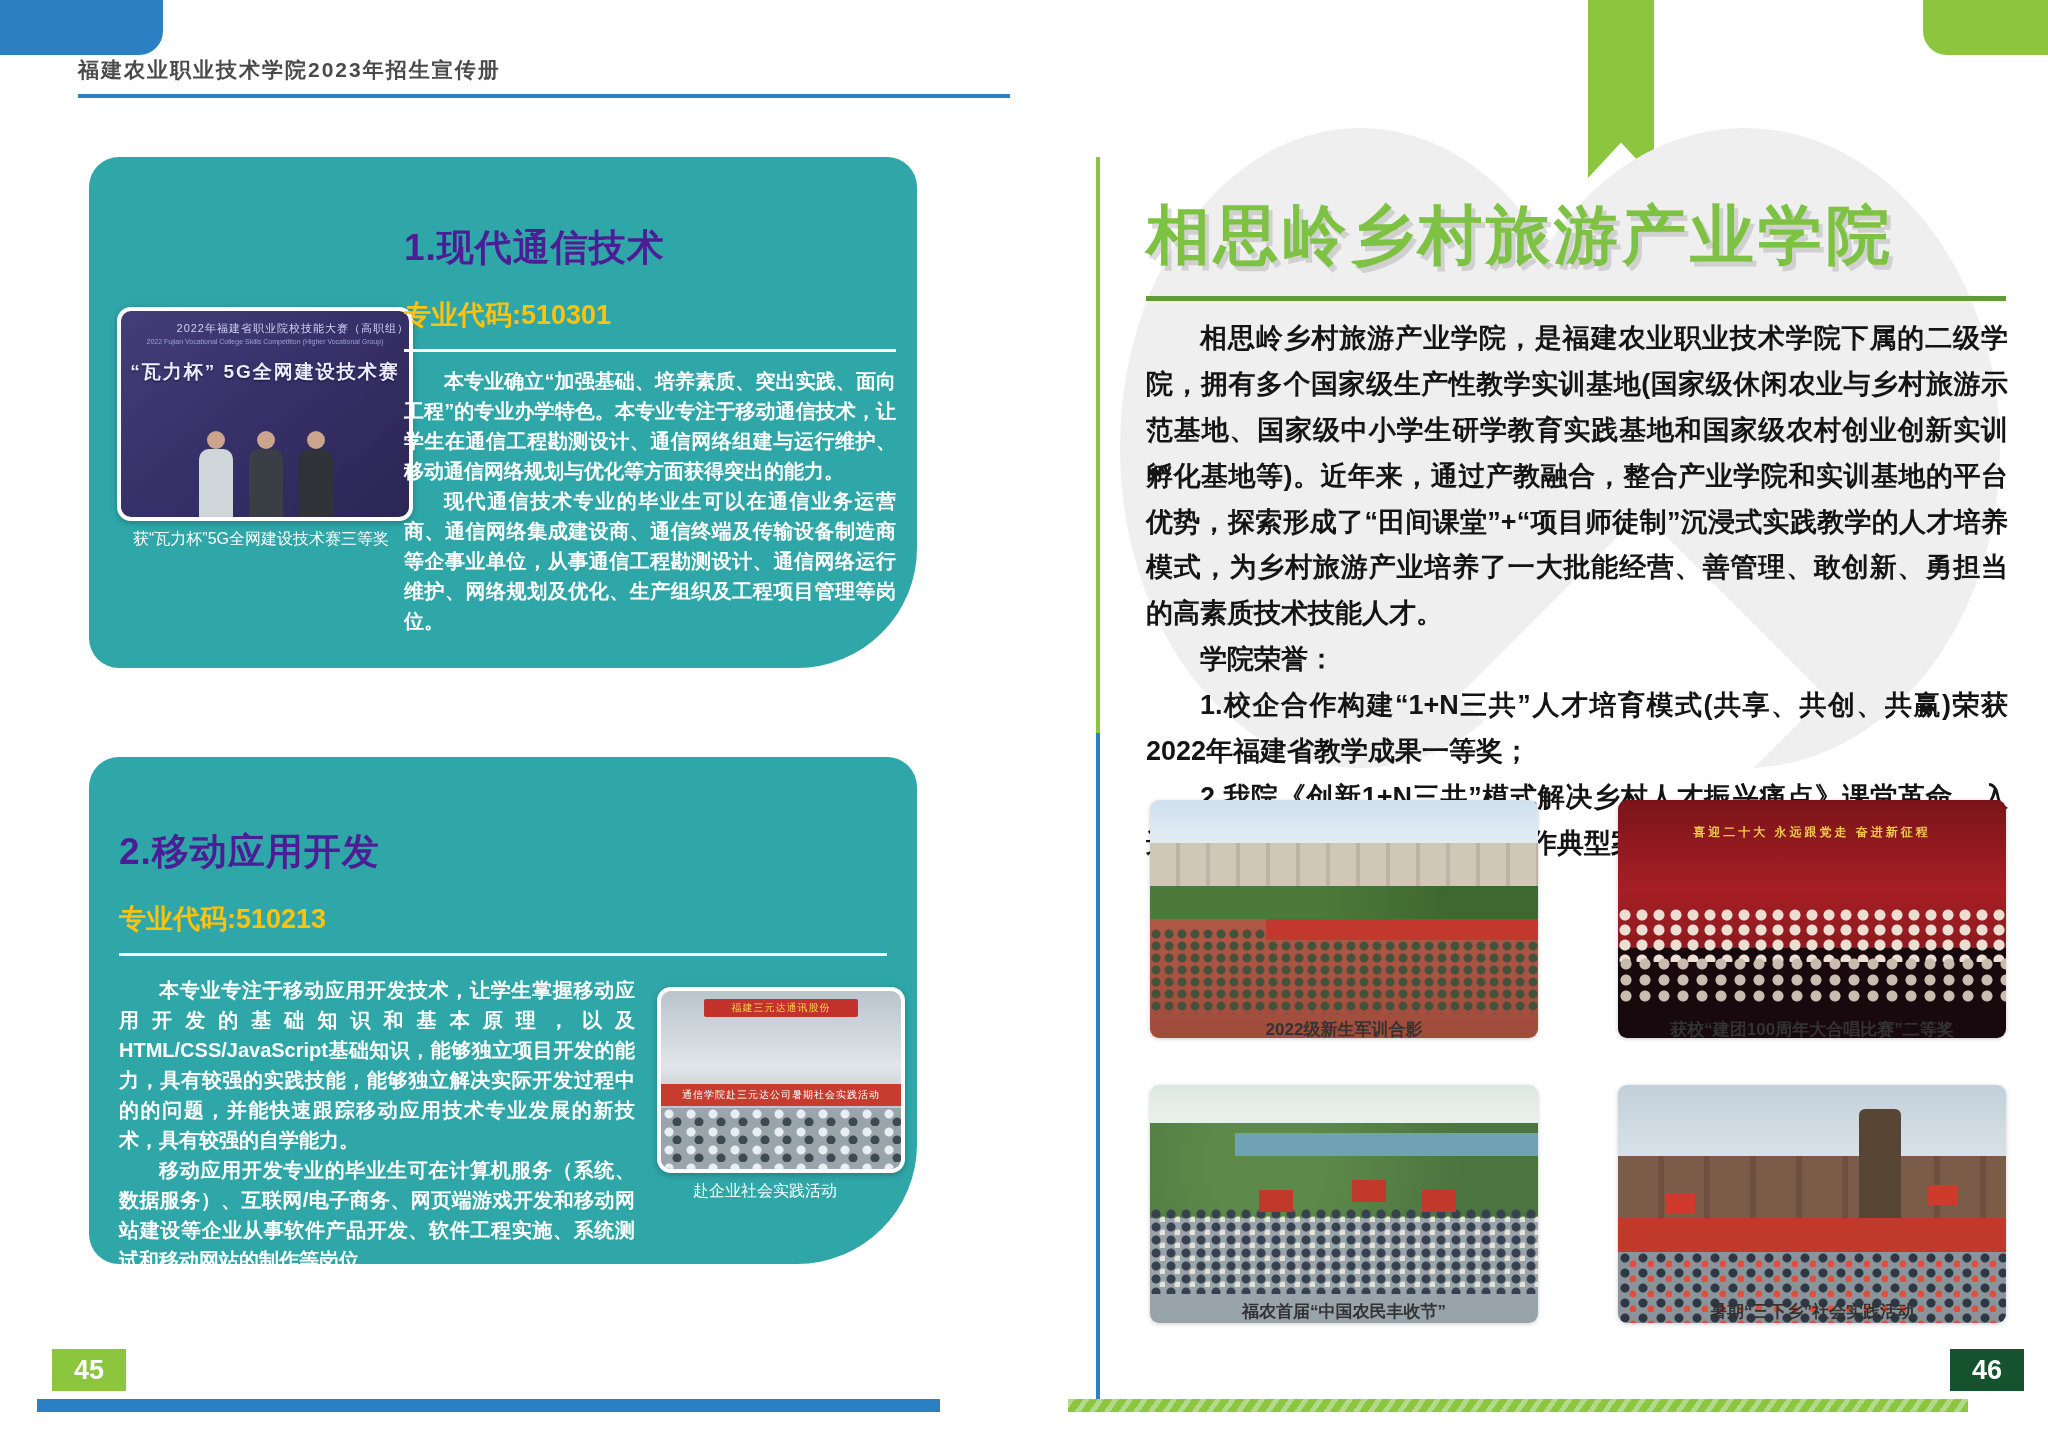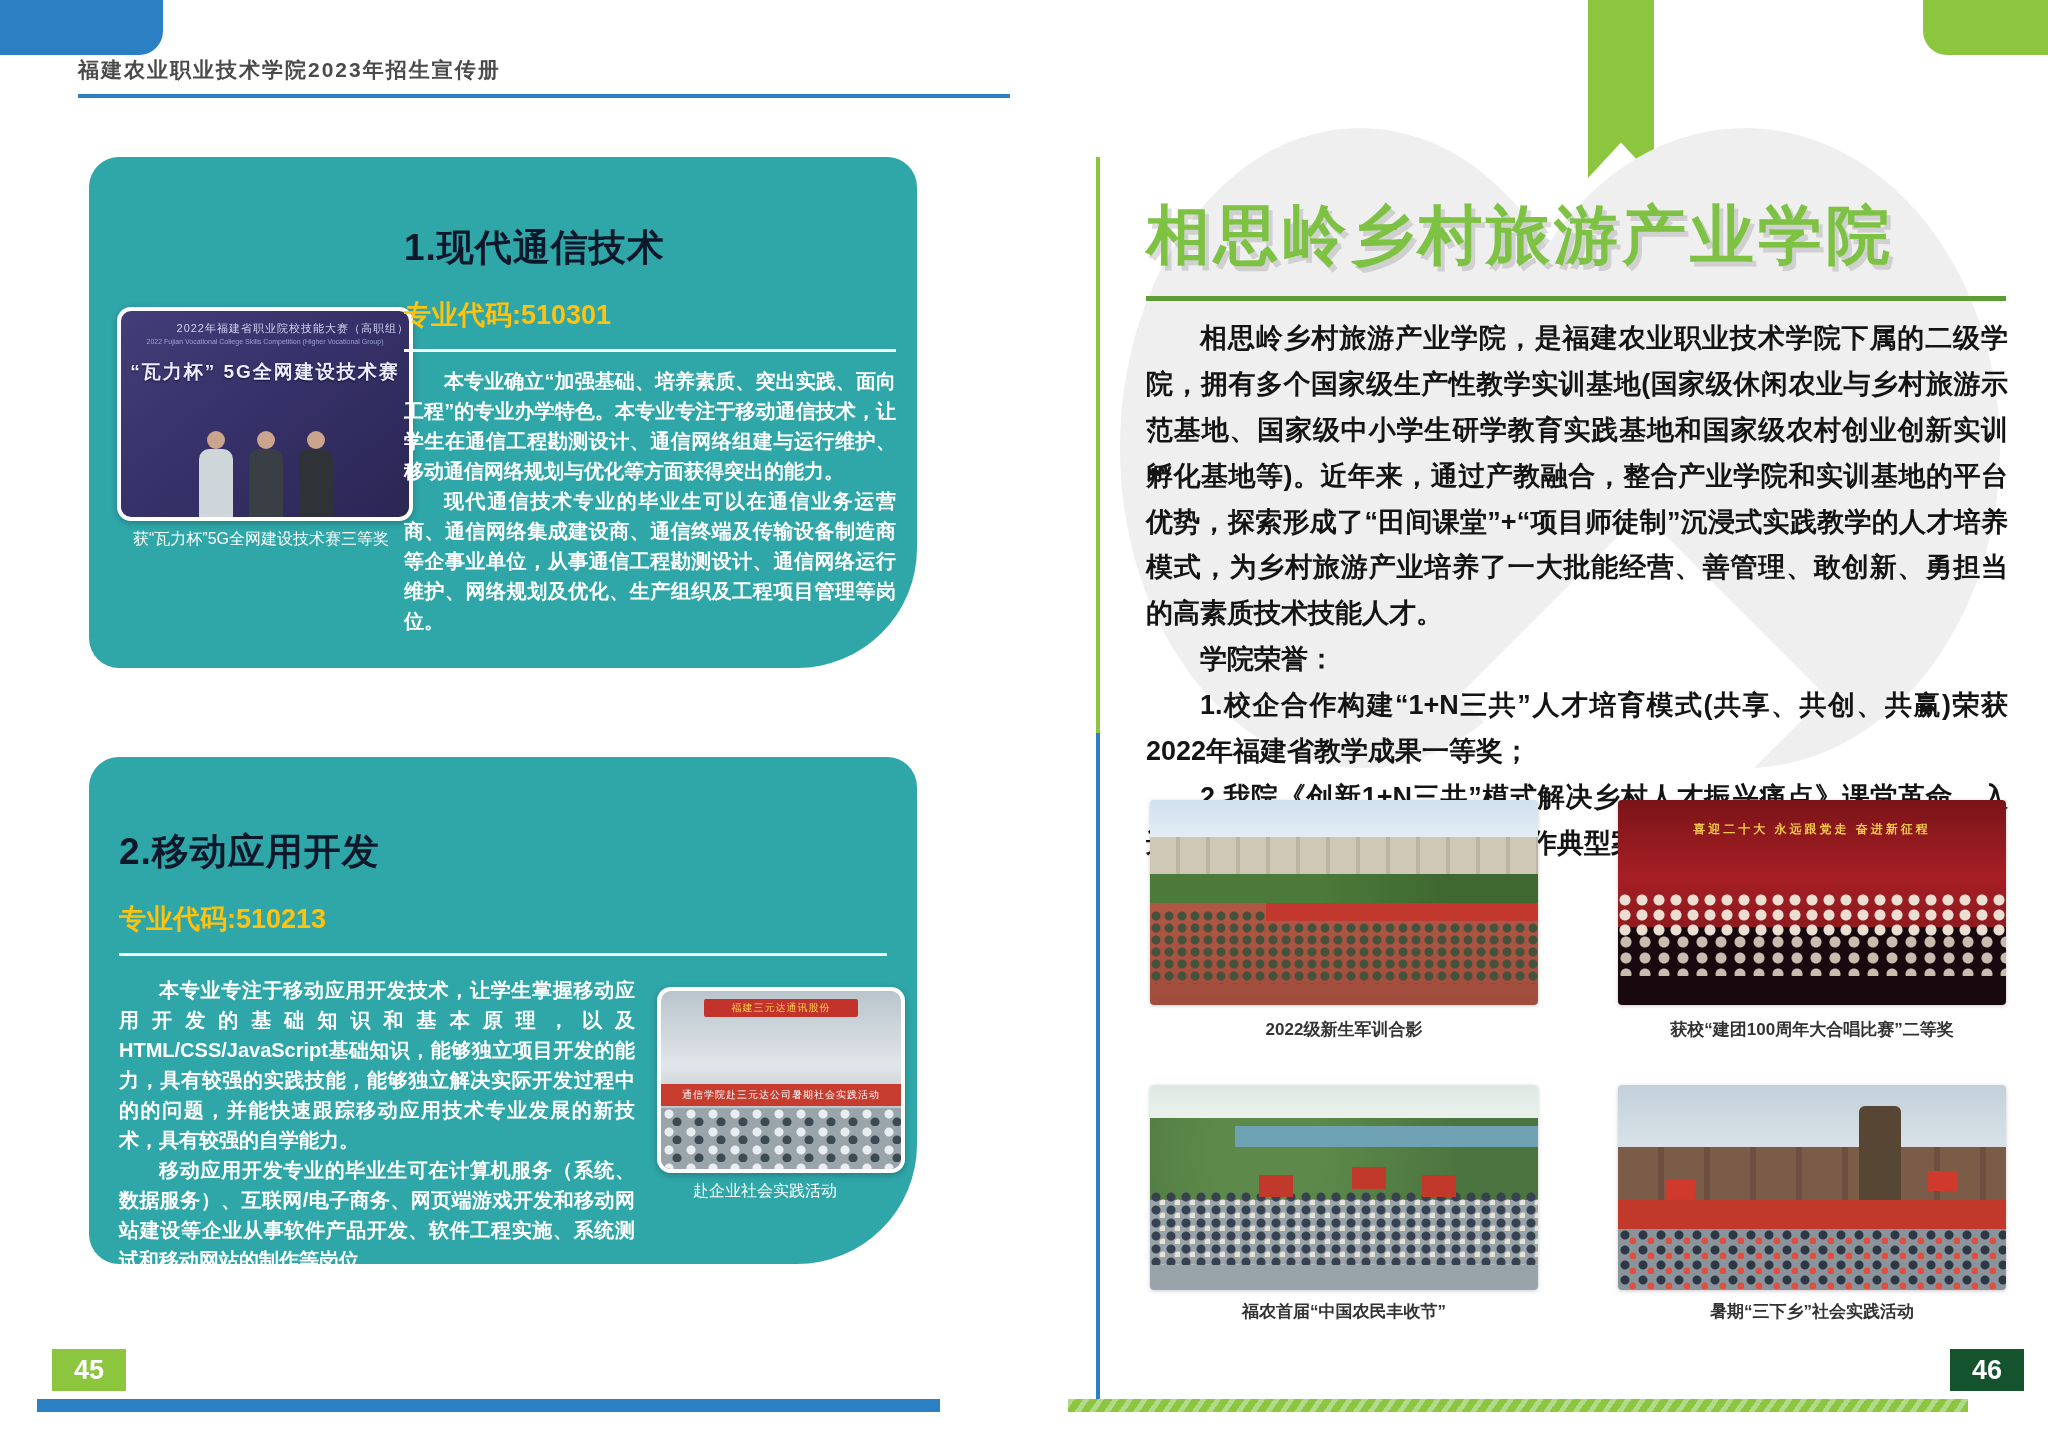--- a/index.html
+++ b/index.html
@@ -19,21 +19,21 @@
   .blob-notch{left:1512px;top:566px;width:260px;height:260px;background:#ffffff;transform:rotate(45deg);}
   .divider-green{left:1096px;top:157px;width:4px;height:576px;background:#8CC63E;}
   .divider-blue{left:1096px;top:733px;width:4px;height:676px;background:#2B7FC3;}
   
   .booklet-title{left:78px;top:56px;font-size:21px;font-weight:700;color:#4a4a4a;letter-spacing:2px;}
   .header-rule{left:78px;top:94px;width:932px;height:4px;background:#2B7FC3;}
   
   .card{background:#2FA6A8;border-radius:30px 30px 120px 30px;overflow:hidden;}
   .card1{left:89px;top:157px;width:828px;height:511px;}
   .card2{left:89px;top:757px;width:828px;height:507px;}
-  .prog-title{font-size:37px;font-weight:800;color:#0f172a;letter-spacing:1px;margin:0;}
+  .prog-title{font-size:37px;font-weight:800;color:#4c1d95;letter-spacing:1px;margin:0;}
   .prog-code{font-size:27px;font-weight:700;color:#FFC20E;margin-top:24px;}
   .white-rule{height:3px;background:#ffffff;opacity:.95;}
   .prog-body{font-size:20px;line-height:1.5;color:#ffffff;text-align:justify;}
   .prog-body p{margin:0;text-indent:2em;font-weight:bold;}
   .photo-frame{border:4px solid #ffffff;border-radius:14px;overflow:hidden;box-shadow:0 2px 6px rgba(0,0,0,.25);}
   .photo-caption-left{color:#ffffff;font-size:16px;text-align:center;}
   
   .p1-photo{left:28px;top:150px;width:288px;height:206px;background:linear-gradient(140deg,#443e78 0%,#37316a 45%,#2b2653 100%);}
   .p1-banner-cn{position:absolute;left:0;top:10px;width:100%;text-align:right;font-size:11px;color:#cdd3f5;letter-spacing:1px;}
   .p1-banner-en{position:absolute;left:0;top:27px;width:100%;text-align:center;font-size:7px;color:#9aa0d8;}
@@ -56,21 +56,21 @@
     background-color:#9aa4ab;background-image:radial-gradient(circle at 8px 6px,#e9eef2 4px,rgba(0,0,0,0) 5px),radial-gradient(circle at 16px 14px,#3e4a52 4px,rgba(0,0,0,0) 5px);background-size:22px 18px;}
   .p2-caption{left:520px;top:424px;width:312px;}
   
   .college-title{left:1146px;top:192px;width:900px;font-size:64px;font-weight:900;color:#7DC242;
     letter-spacing:4px;text-shadow:4px 5px 0 rgba(130,130,130,.28);}
   .title-rule{left:1146px;top:296px;width:860px;height:5px;background:#5f9c36;}
   .intro-block{left:1146px;top:316px;width:862px;font-size:27px;font-weight:600;color:#141414;
     line-height:1.7;text-align:justify;}
   .intro-block p{margin:0;text-indent:2em;}
   
-  .photoR{width:388px;height:205px;overflow:hidden;position:absolute;border-radius:4px;box-shadow:0 1px 4px rgba(0,0,0,.2);}
+  .photoR{width:388px;height:238px;overflow:hidden;position:absolute;border-radius:9px;box-shadow:0 1px 4px rgba(0,0,0,.2);}
   .photoR .layer{position:absolute;left:0;width:100%;}
   .cap-right{position:absolute;width:388px;text-align:center;font-size:17px;font-weight:700;color:#333333;}
   .pA{left:1150px;top:800px;}  .pB{left:1618px;top:800px;}
   .pC{left:1150px;top:1085px;} .pD{left:1618px;top:1085px;}
   .capA{left:1150px;top:1018px;} .capB{left:1618px;top:1018px;}
   .capC{left:1150px;top:1300px;} .capD{left:1618px;top:1300px;}
   
   .pA-sky{top:0;height:20%;background:linear-gradient(#cfe0ee,#e6eef5);}
   .pA-bld{top:18%;height:20%;background:repeating-linear-gradient(90deg,#cfc8b6 0 26px,#bdb5a2 26px 30px);}
   .pA-trees{top:36%;height:16%;background:radial-gradient(circle at 20% 50%,#4c7a3a 30%,#3f6830 70%);}

